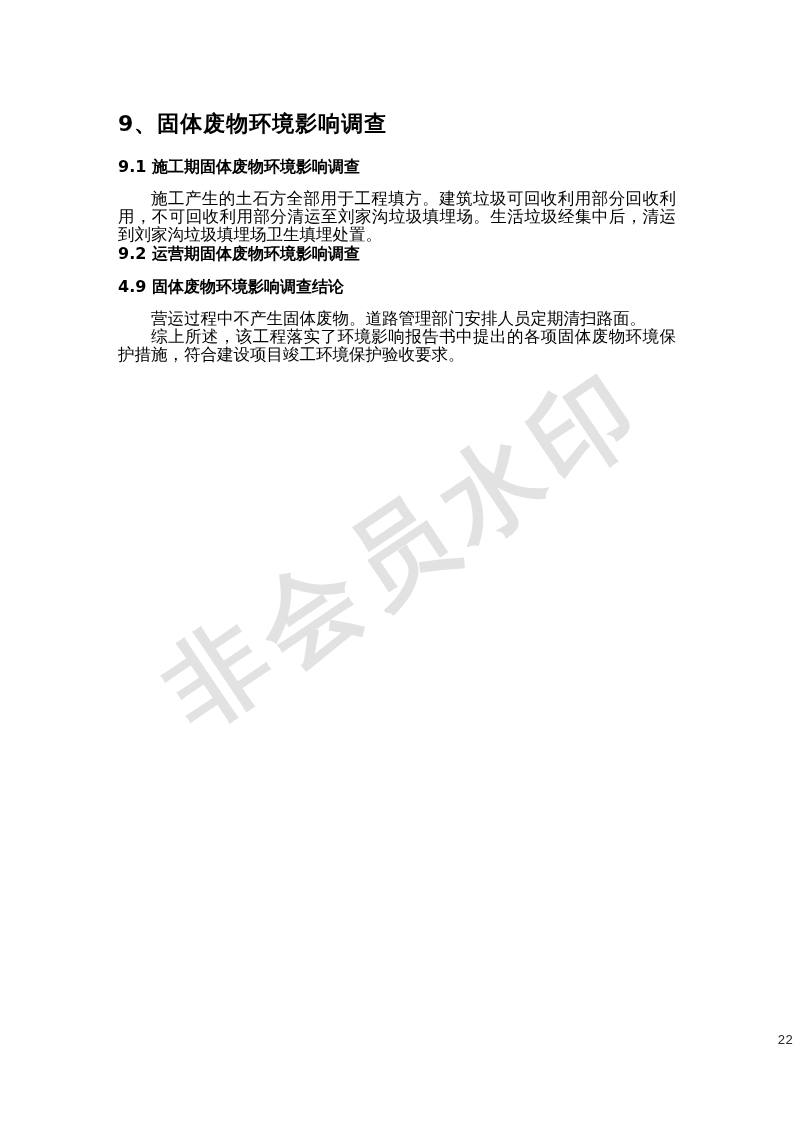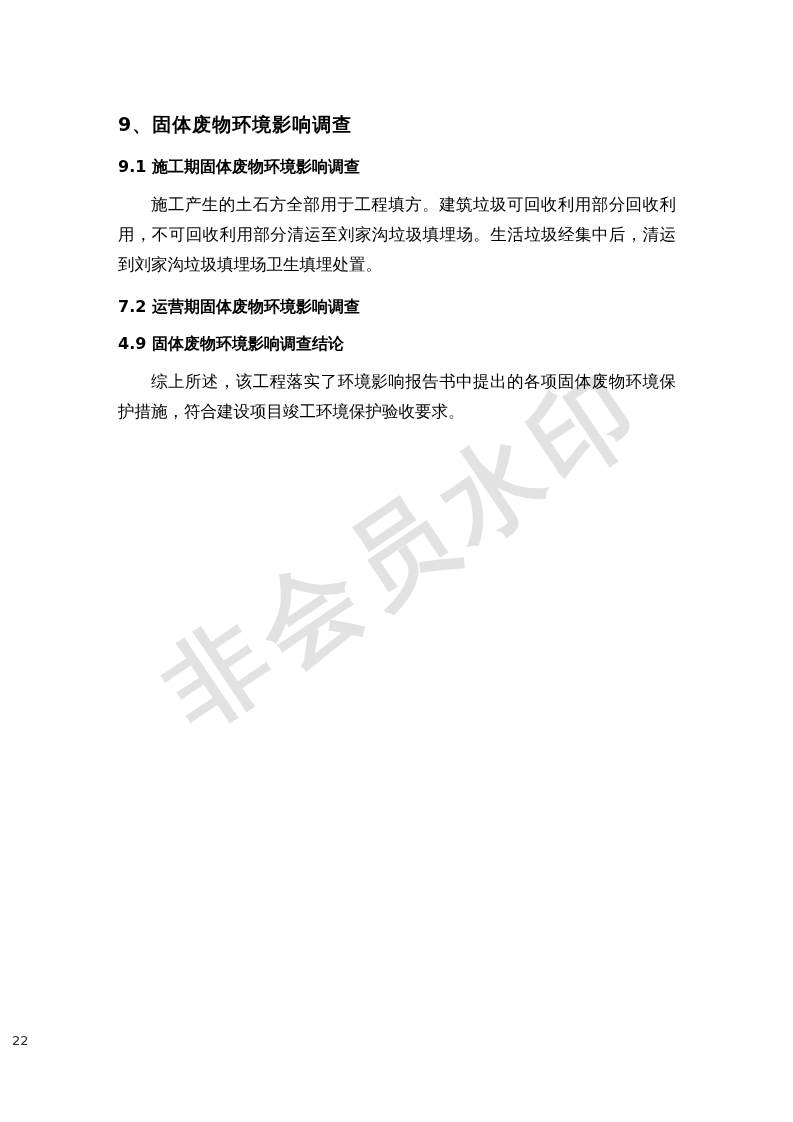--- a/index.html
+++ b/index.html
@@ -34,67 +34,68 @@
     user-select: none;
   }
   .content {
     position: absolute;
     left: 118px;
     top: 112px;
     width: 558px;
     z-index: 2;
   }
   .chapter-title {
-    font-size: 19px;
+    font-size: 22px;
     font-weight: bold;
     line-height: 24px;
     margin-bottom: 21px;
     letter-spacing: 1px;
   }
   .section-heading {
     font-size: 16px;
     font-weight: bold;
     line-height: 20px;
-    margin-top: 17px;
     margin-bottom: 13px;
   }
   .para {
     font-size: 16.5px;
-    line-height: 30px;
+    line-height: 18px;
     text-align: justify;
     text-indent: 2em;
     margin: 0;
   }
   .page-number {
     position: absolute;
     left: 12px;
     right: 0;
     top: 1033px;
-    text-align: left;
+    text-align: right;
     font-size: 13px;
     color: #2b2b2b;
     z-index: 2;
+    font-family: Liberation Mono, monospace;
   }
 </style>
 </head>
 <body>
 
 <div class="page">
 
   <div class="watermark">非会员水印</div>
 
   <div class="content">
 
     <div class="chapter-title">9、固体废物环境影响调查</div>
 
     <div class="section-heading">9.1 施工期固体废物环境影响调查</div>
     <p class="para">施工产生的土石方全部用于工程填方。建筑垃圾可回收利用部分回收利用，不可回收利用部分清运至刘家沟垃圾填埋场。生活垃圾经集中后，清运到刘家沟垃圾填埋场卫生填埋处置。</p>
 
-    <div class="section-heading">7.2 运营期固体废物环境影响调查</div>
+    <div class="section-heading">9.2 运营期固体废物环境影响调查</div>
 
     <div class="section-heading">4.9 固体废物环境影响调查结论</div>
+    <p class="para">营运过程中不产生固体废物。道路管理部门安排人员定期清扫路面。</p>
     <p class="para">综上所述，该工程落实了环境影响报告书中提出的各项固体废物环境保护措施，符合建设项目竣工环境保护验收要求。</p>
 
   </div>
 
   <div class="page-number">22</div>
 
 </div>
 
 </body></html>

